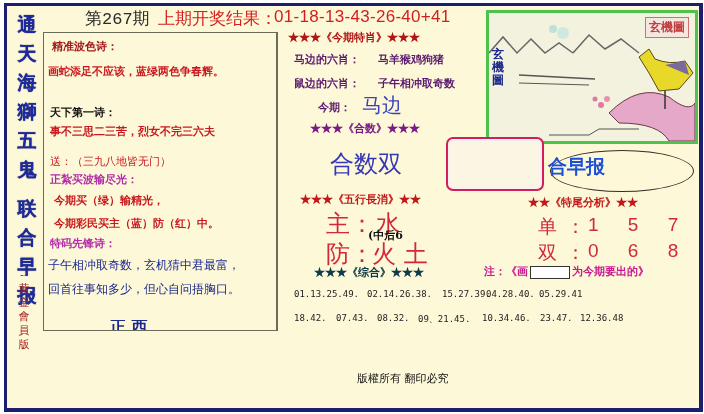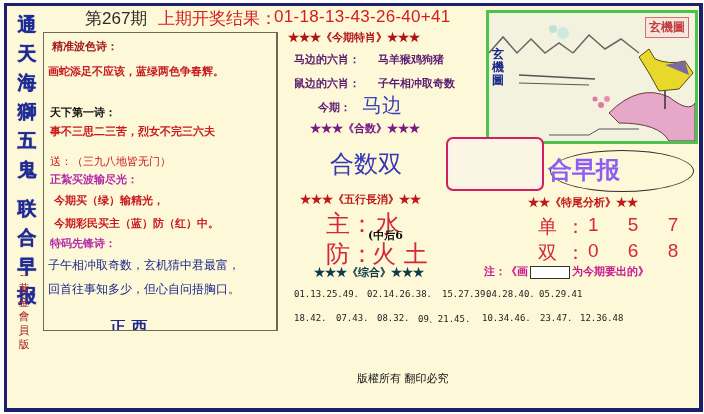--- a/index.html
+++ b/index.html
@@ -3,37 +3,37 @@
 <meta charset="utf-8">
 <style>
   html, body { margin:0; padding:0; }
   body { width:704px; height:414px; background:#ffffff; font-family:"DejaVu Sans", sans-serif; position:relative; overflow:hidden; }
   .frame { position:absolute; left:4px; top:3px; width:692px; height:402px; background:#fdf8d8; border:3px solid #1c1f6e; border-right-width:4px; border-bottom-width:4px; }
   .abs { position:absolute; }
   .vtitle { left:14px; top:10px; width:26px; color:#1d2a9c; font-weight:bold; font-size:19px; line-height:29px; text-align:center; font-family:"DejaVu Serif", serif; text-shadow:0 0 1px #0a1060; }
   .vtitle span { display:block; }
   .vtitle .gap { height:10px; }
   .vsub { left:17px; top:268px; width:14px; color:#a0201e; font-size:11px; line-height:14px; text-align:center; }
-  .issue { left:85px; top:7px; font-size:17px; color:#2a2a2a; font-family:Liberation Sans, sans-serif; }
+  .issue { left:85px; top:7px; font-size:17px; color:#2a2a2a; font-family:Liberation Mono, monospace; }
   .lastlbl { left:158px; top:7px; font-size:17px; color:#d31e1e; font-family:"Liberation Sans", sans-serif; }
   .lastnums { left:274px; top:7px; font-size:17px; color:#d31e1e; font-family:"Liberation Sans", sans-serif; letter-spacing:0.3px; }
   .poembox { left:43px; top:32px; width:232px; height:297px; border:1px solid #6b6b5a; border-right:2px solid #6b6b5a; }
   .t { font-weight:bold; font-family:"DejaVu Serif", serif; white-space:nowrap; }
   .red { color:#c8181e; }
   .blk { color:#111; }
   .purp { color:#b22aa8; }
   .navy { color:#1c2a8c; }
   .darkp { color:#5a1a6e; }
   .small { font-size:11px; }
   .picframe { left:486px; top:10px; width:206px; height:128px; border:3px solid #4dc24d; background:#f3f2df; overflow:hidden; }
   .seal { right:6px; top:4px; font-size:12px; color:#c04040; border:1px solid #d07070; padding:1px 3px; background:#f6e6e0; font-weight:bold; }
   .bigpurple { left:330px; top:148px; font-size:24px; color:#3536b8; font-family:"Liberation Sans", sans-serif; }
   .mabian { left:362px; top:92px; font-size:20px; color:#3a42b8; font-family:"Liberation Sans", sans-serif; }
   .pinkbox { left:446px; top:137px; width:94px; height:50px; border:2px solid #d0205a; border-radius:7px; background:#fbf6e4; box-shadow: inset 0 0 0 2px #fdeef2; }
-  .lianhe { left:548px; top:154px; font-size:24px; color:#8b5cf6; font-weight:bold; font-family:"DejaVu Serif", serif; }
+  .lianhe { left:548px; top:154px; font-size:19px; color:#1d4ed8; font-weight:bold; font-family:"DejaVu Serif", serif; }
   .oval { left:550px; top:150px; width:142px; height:40px; border:1px solid #3a2a2a; border-radius:50%; }
   .wx { font-size:24px; color:#d2283a; font-family:"DejaVu Serif", serif; }
   .danshuang { font-size:19px; color:#d2283a; font-family:"Liberation Sans", sans-serif; letter-spacing:9px; }
   .nums { font-size:9px; color:#222; font-family:"DejaVu Sans Mono", monospace; white-space:nowrap; }
   .note { left:484px; top:264px; font-size:11px; color:#c71a8e; font-weight:bold; font-family:"DejaVu Serif", serif; white-space:nowrap; }
   .notebox { display:inline-block; width:38px; height:11px; border:1px solid #333; vertical-align:middle; background:#fff; margin:0 2px; }
   .footer { left:357px; top:371px; font-size:11px; color:#111; }
 </style>
 </head>
 <body>

